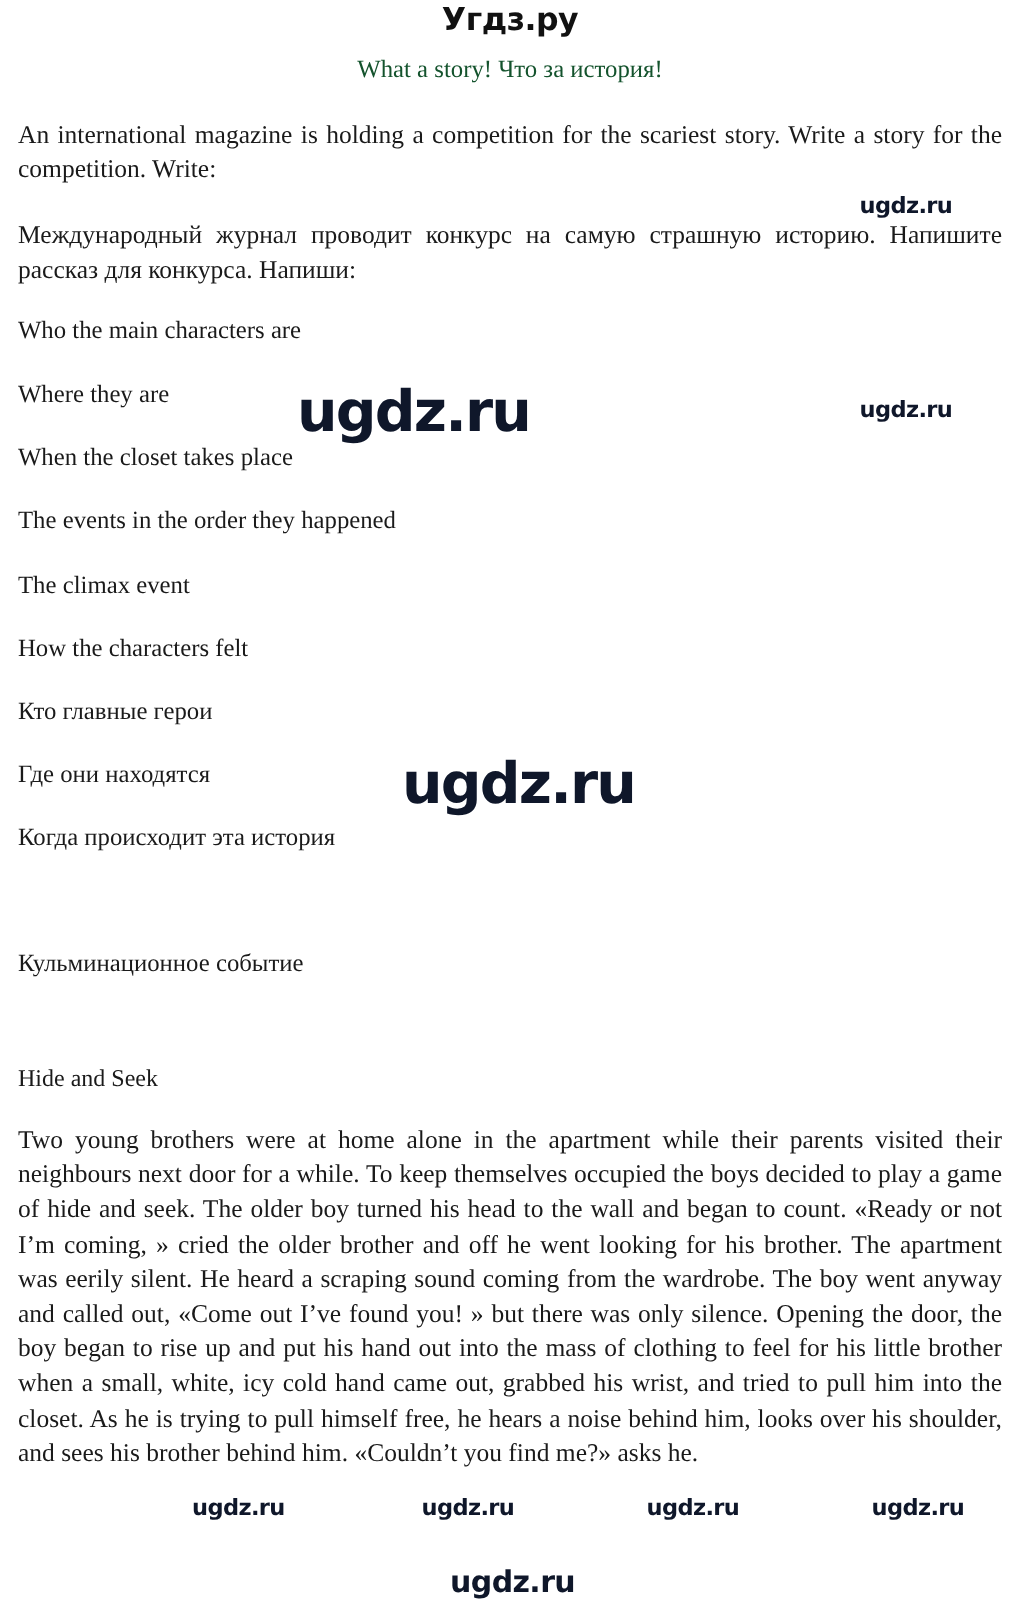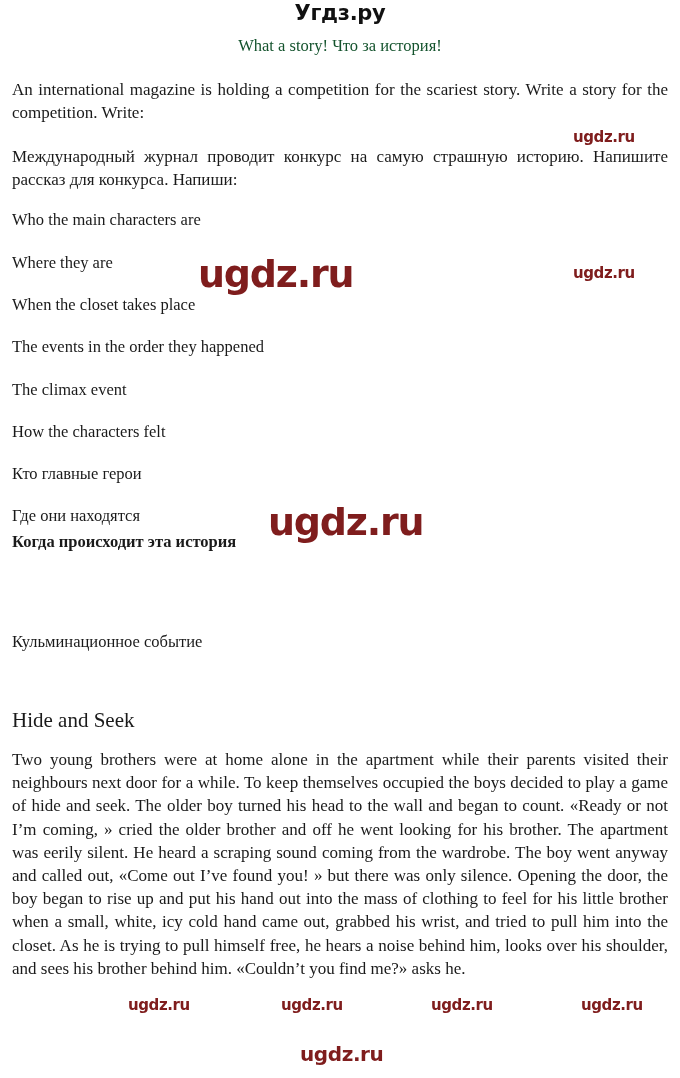--- a/index.html
+++ b/index.html
@@ -77,21 +77,21 @@
     font-size: 16.5px;
     line-height: 20px;
     text-align: left;
     white-space: nowrap;
   }
 
   .story-title {
     position: absolute;
     left: 12px;
     top: 710px;
-    font-size: 21px;
+    font-size: 16px;
     line-height: 20px;
   }
 
   .story-body {
     position: absolute;
     left: 12px;
     top: 748px;
     width: 656px;
     margin: 0;
     text-align: justify;
@@ -99,21 +99,21 @@
     text-align-last: left;
     font-size: 17px;
     line-height: 23.2px;
   }
 
   
   .wm {
     position: absolute;
     font-family: "DejaVu Sans", "Liberation Sans", sans-serif;
     font-weight: bold;
-    color: #7f1d1d;
+    color: #0f172a;
     letter-spacing: -0.4px;
     white-space: nowrap;
     pointer-events: none;
   }
   .wm-small { font-size: 15px; }
   .wm-large { font-size: 38px; letter-spacing: -1.2px; }
 
   .wm-a { left: 573px; top: 128px; }
   .wm-b { left: 198px; top: 252px; }
   .wm-c { left: 573px; top: 264px; }
@@ -139,21 +139,21 @@
 
   <div class="list-line" style="top:210px;font-family:Liberation Serif, serif;">Who the main characters are</div>
   <div class="list-line" style="top:253px;">Where they are</div>
   <div class="list-line" style="top:295px;">When the closet takes place</div>
   <div class="list-line" style="top:337px;">The events in the order they happened</div>
   <div class="list-line" style="top:380px;">The climax event</div>
   <div class="list-line" style="top:422px;">How the characters felt</div>
 
   <div class="list-line" style="top:464px;">Кто главные герои</div>
   <div class="list-line" style="top:506px;">Где они находятся</div>
-  <div class="list-line" style="top:532px;font-weight:bold;">Когда происходит эта история</div>
+  <div class="list-line" style="top:548px;">Когда происходит эта история</div>
   <div class="list-line" style="top:632px;">Кульминационное событие</div>
 
   <div class="story-title">Hide and Seek</div>
 
   <p class="story-body">Two young brothers were at home alone in the apartment while their parents visited their neighbours next door for a while. To keep themselves occupied the boys decided to play a game of hide and seek. The older boy turned his head to the wall and began to count. «Ready or not I’m coming, » cried the older brother and off he went looking for his brother. The apartment was eerily silent. He heard a scraping sound coming from the wardrobe. The boy went anyway and called out, «Come out I’ve found you! » but there was only silence. Opening the door, the boy began to rise up and put his hand out into the mass of clothing to feel for his little brother when a small, white, icy cold hand came out, grabbed his wrist, and tried to pull him into the closet. As he is trying to pull himself free, he hears a noise behind him, looks over his shoulder, and sees his brother behind him. «Couldn’t you find me?» asks he.</p>
 
   <div class="wm wm-small wm-a">ugdz.ru</div>
   <div class="wm wm-large wm-b">ugdz.ru</div>
   <div class="wm wm-small wm-c">ugdz.ru</div>
   <div class="wm wm-large wm-d">ugdz.ru</div>

